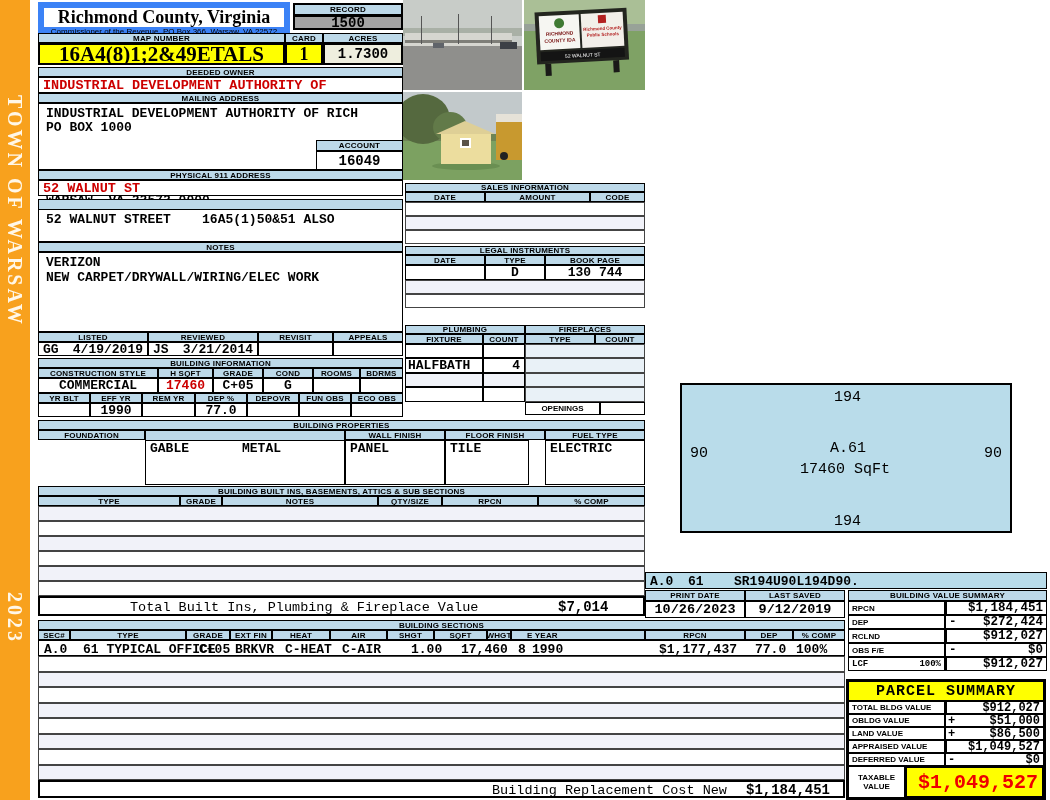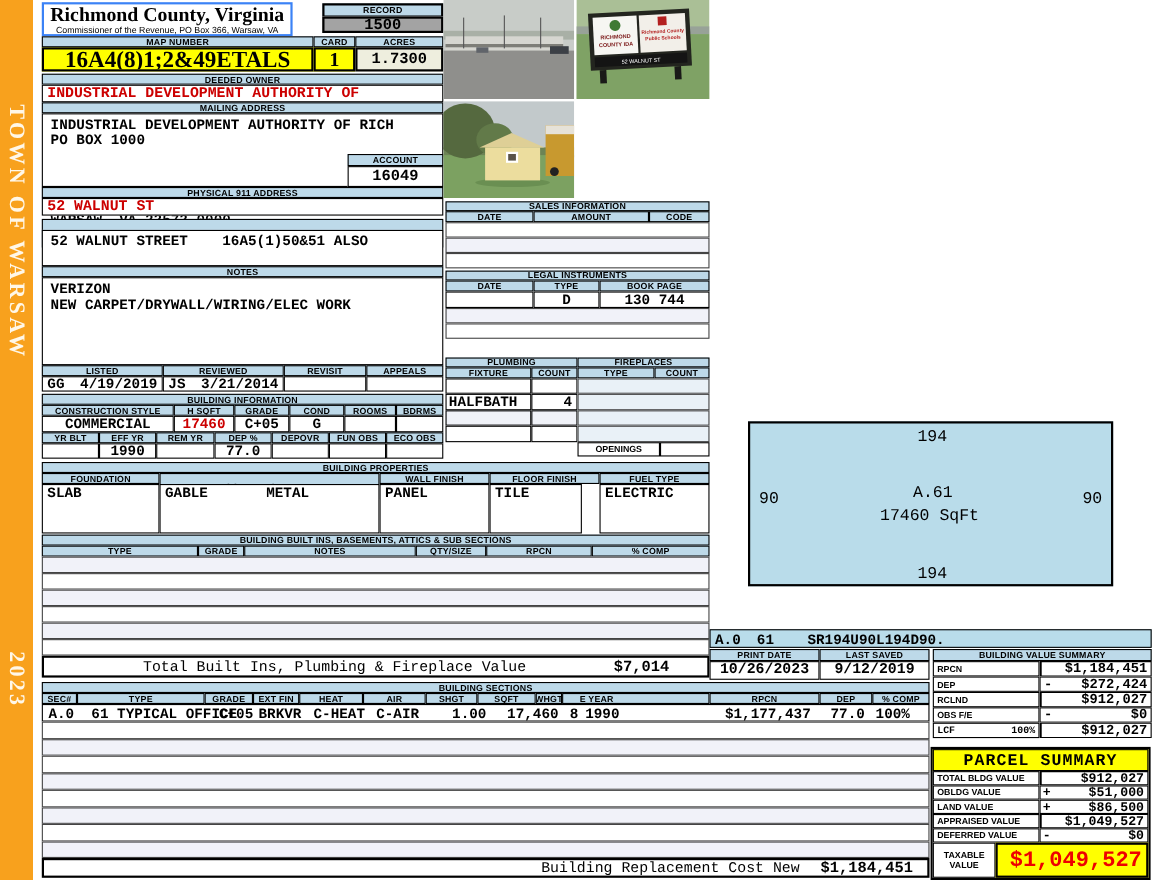--- a/index.html
+++ b/index.html
@@ -25,21 +25,21 @@
 </style>
 </head>
 <body>
 
 <div id="canvas">
 
   <div class="abs" style="left:0;top:0;width:30px;height:800px;background:#f8a11d;"></div>
   <div class="sidebar-text" style="left:3px;top:95px;">TOWN OF WARSAW</div>
   <div class="sidebar-text" style="left:3px;top:592px;">2023</div>
 
-  <div class="abs" style="left:38px;top:2px;width:228px;height:31px;border:2px solid #3b82f6;background:#fff;text-align:center;">
+  <div class="abs" style="left:38px;top:2px;width:252px;height:31px;border:6px solid #3b82f6;background:#fff;text-align:center;">
     <div class="serif" style="font-weight:bold;font-size:18px;line-height:19px;">Richmond County, Virginia</div>
     <div style="font-size:8px;line-height:9px;">Commissioner of the Revenue, PO Box 366, Warsaw, VA 22572</div>
   </div>
   <div class="hdr" style="left:293px;top:3px;width:110px;height:12px;border-width:2px 2px 1px 2px;">RECORD</div>
   <div class="v vc" style="left:293px;top:15px;width:110px;height:15px;background:#a3a3a3;border-width:2px;font-size:14px;">1500</div>
 
   <div class="hdr" style="left:38px;top:33px;width:247px;height:10px;">MAP NUMBER</div>
   <div class="hdr" style="left:285px;top:33px;width:38px;height:10px;">CARD</div>
   <div class="hdr" style="left:323px;top:33px;width:80px;height:10px;">ACRES</div>
   <div class="v vc serif" style="left:38px;top:43px;width:247px;height:22px;background:#ffff00;border-width:2px;font:bold 21px 'Liberation Serif',serif;">16A4(8)1;2&amp;49ETALS</div>
@@ -112,21 +112,20 @@
   <div class="v" style="left:247px;top:403px;width:52px;height:14px;"></div>
   <div class="v" style="left:299px;top:403px;width:52px;height:14px;"></div>
   <div class="v" style="left:351px;top:403px;width:52px;height:14px;"></div>
 
   <div class="hdr" style="left:38px;top:420px;width:607px;height:10px;">BUILDING PROPERTIES</div>
   <div class="hdr" style="left:38px;top:430px;width:107px;height:10px;">FOUNDATION</div>
   <div class="hdr" style="left:145px;top:430px;width:200px;height:24px;">ROOF TYPE/MATERIAL</div>
   <div class="hdr" style="left:345px;top:430px;width:100px;height:10px;">WALL FINISH</div>
   <div class="hdr" style="left:445px;top:430px;width:100px;height:10px;">FLOOR FINISH</div>
   <div class="hdr" style="left:545px;top:430px;width:100px;height:10px;">FUEL TYPE</div>
-  <div class="v" style="left:38px;top:440px;width:107px;height:45px;align-items:flex-start;">SLAB</div>
   <div class="v" style="left:145px;top:440px;width:200px;height:45px;align-items:flex-start;">
     <span>GABLE</span>
     <span style="position:absolute;left:96px;">METAL</span>
   </div>
   <div class="v" style="left:345px;top:440px;width:100px;height:45px;align-items:flex-start;">PANEL</div>
   <div class="v" style="left:445px;top:440px;width:84px;height:45px;align-items:flex-start;">TILE</div>
   <div class="v" style="left:545px;top:440px;width:100px;height:45px;align-items:flex-start;">ELECTRIC</div>
 
   <div class="hdr" style="left:38px;top:486px;width:607px;height:10px;">BUILDING BUILT INS, BASEMENTS, ATTICS &amp; SUB SECTIONS</div>
   <div class="hdr" style="left:38px;top:496px;width:142px;height:10px;">TYPE</div>

